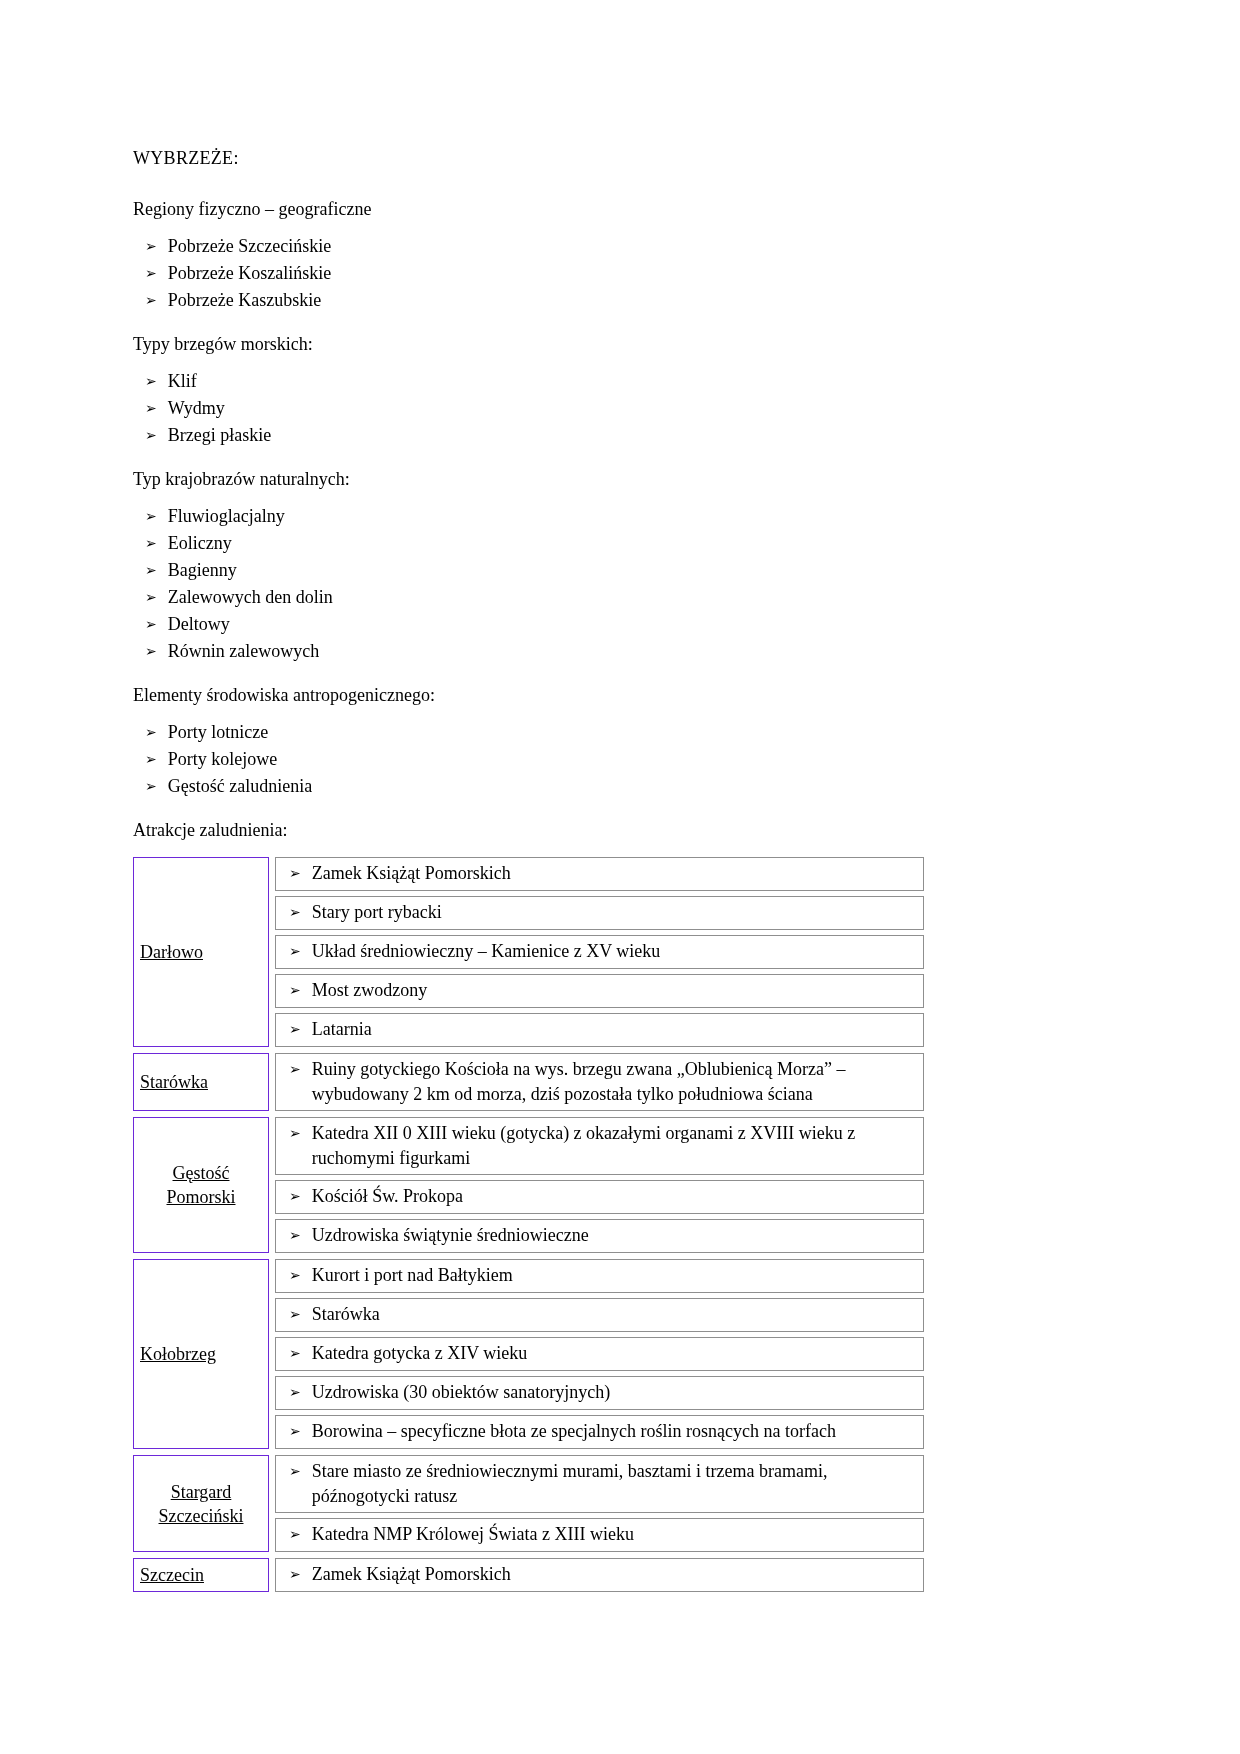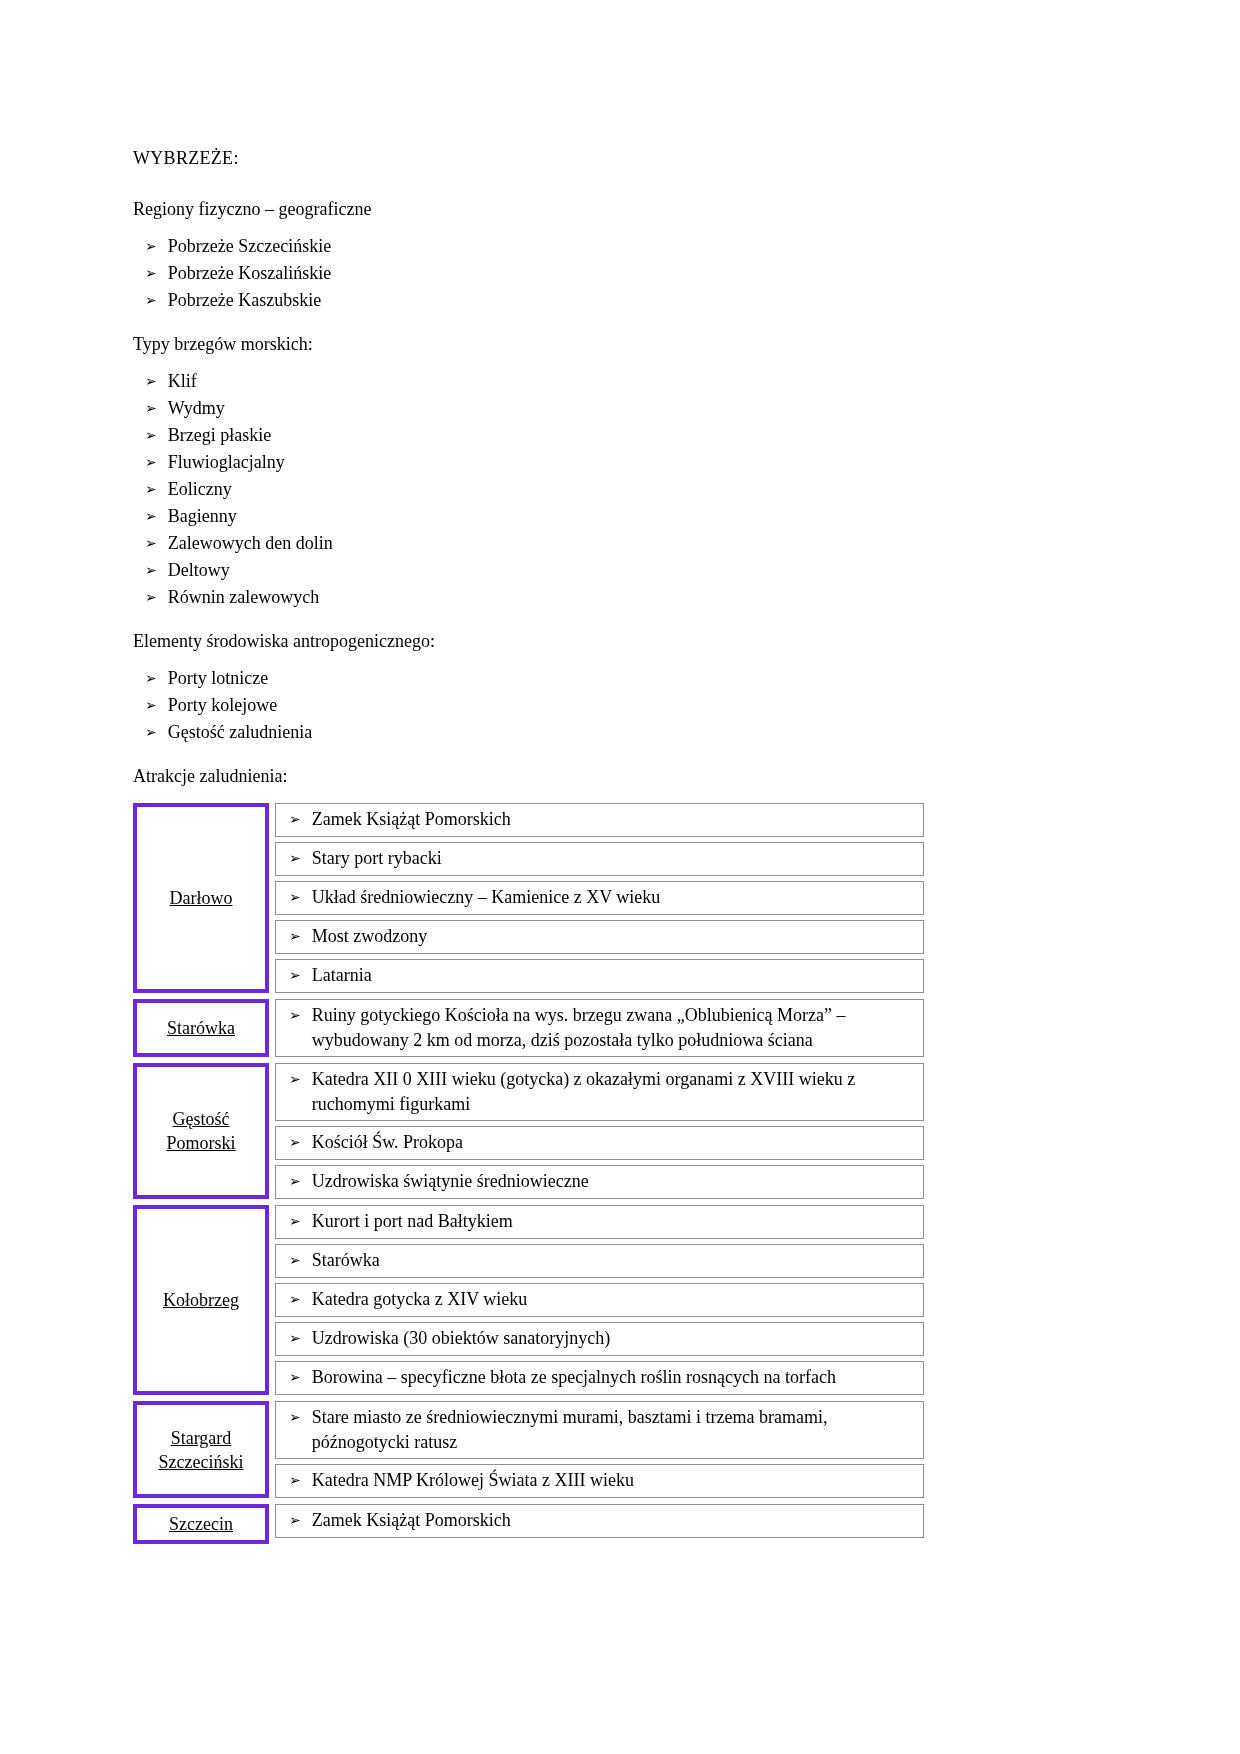--- a/index.html
+++ b/index.html
@@ -58,24 +58,24 @@
   }
   .row-group {
     display: flex;
     align-items: stretch;
     gap: 6px;
     margin-bottom: 6px;
   }
   .place-cell {
     box-sizing: border-box;
     flex: 0 0 136px;
-    border: 4px solid #6d28d9;
+    border: 1px solid #6d28d9;
     display: flex;
     align-items: center;
-    justify-content: center;
+    justify-content: flex-start;
     text-align: center;
     padding: 4px 6px;
     line-height: 24px;
   }
   .place-cell span {
     text-decoration: underline;
   }
   .items-col {
     flex: 1 1 auto;
     display: flex;
@@ -134,20 +134,21 @@
             <span>Wydmy</span>
           </li>
         <li>
             <span class="arrow-bullet">➢</span>
             <span>Brzegi płaskie</span>
           </li>
       </ul>
     </div>
 
     <div class="section">
+      <h2 class="section-heading">Typ krajobrazów naturalnych:</h2>
       <ul class="arrow-list">
         <li>
             <span class="arrow-bullet">➢</span>
             <span>Fluwioglacjalny</span>
           </li>
         <li>
             <span class="arrow-bullet">➢</span>
             <span>Eoliczny</span>
           </li>
         <li>

